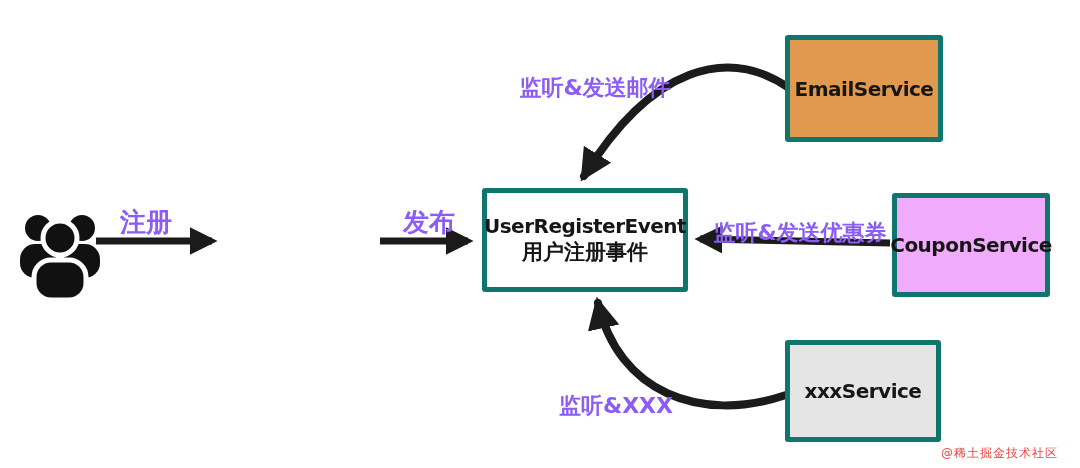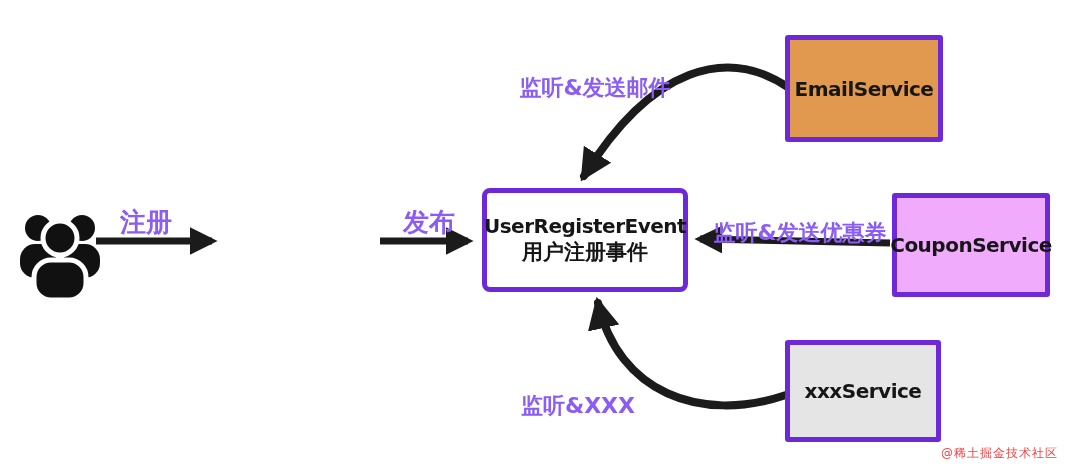--- a/index.html
+++ b/index.html
@@ -7,21 +7,21 @@
     position:relative;
     width:1080px;height:468px;
     background:#ffffff;
     overflow:hidden;
     font-family:"DejaVu Sans","Liberation Sans",sans-serif;
   }
   
   .node{
     position:absolute;
     box-sizing:border-box;
-    border:5px solid #6d28d9;
+    border:5px solid #0f766e;
     border-radius:3px;
     display:flex;
     align-items:center;
     justify-content:center;
     text-align:center;
   }
   .node-label{
     font-size:20px;
     font-weight:bold;
     color:#161616;
@@ -95,38 +95,38 @@
       <circle cx="26" cy="26" r="13"></circle>
       <circle cx="70" cy="26" r="13"></circle>
       <rect x="8" y="42" width="36" height="34" rx="15"></rect>
       <rect x="52" y="42" width="36" height="34" rx="15"></rect>
       <circle cx="48" cy="36" r="17" stroke="#ffffff" stroke-width="5"></circle>
       <rect x="22" y="58" width="52" height="40" rx="17" stroke="#ffffff" stroke-width="5"></rect>
     </g>
   </svg>
 
 
-  <div class="node" style="left: 482px; top: 188px; width: 206px; height: 104px; flex-direction: column; background-color: rgb(255, 255, 255); border-radius: 8px;">
+  <div class="node" style="left: 482px; top: 188px; width: 206px; height: 104px; flex-direction: column; background-color: rgb(255, 255, 255);">
     <span class="event-title">UserRegisterEvent</span>
     <span class="event-subtitle">用户注册事件</span>
   </div>
 
   <div class="node" style="left: 785px; top: 35px; width: 158px; height: 107px; background-color: rgb(224, 153, 78);">
     <span class="node-label">EmailService</span>
   </div>
 
   <div class="node" style="left: 892px; top: 193px; width: 158px; height: 104px; background-color: #f0abfc;">
     <span class="node-label">CouponService</span>
   </div>
 
   <div class="node" style="left: 785px; top: 340px; width: 156px; height: 102px; background-color: #e5e5e5;">
     <span class="node-label">xxxService</span>
   </div>
 
   <div class="edge-label big" style="left:146px;top:205px;">注册</div>
   <div class="edge-label big" style="left:429px;top:205px;">发布</div>
   <div class="edge-label" style="left:595px;top:73px;">监听&amp;发送邮件</div>
   <div class="edge-label" style="left:800px;top:218px;">监听&amp;发送优惠券</div>
-  <div class="edge-label" style="left:578px;top:391px;">监听&amp;XXX</div>
+  <div class="edge-label" style="left:616px;top:391px;">监听&amp;XXX</div>
 
   <div class="watermark">@稀土掘金技术社区</div>
 
 </div>
 
 </body></html>

